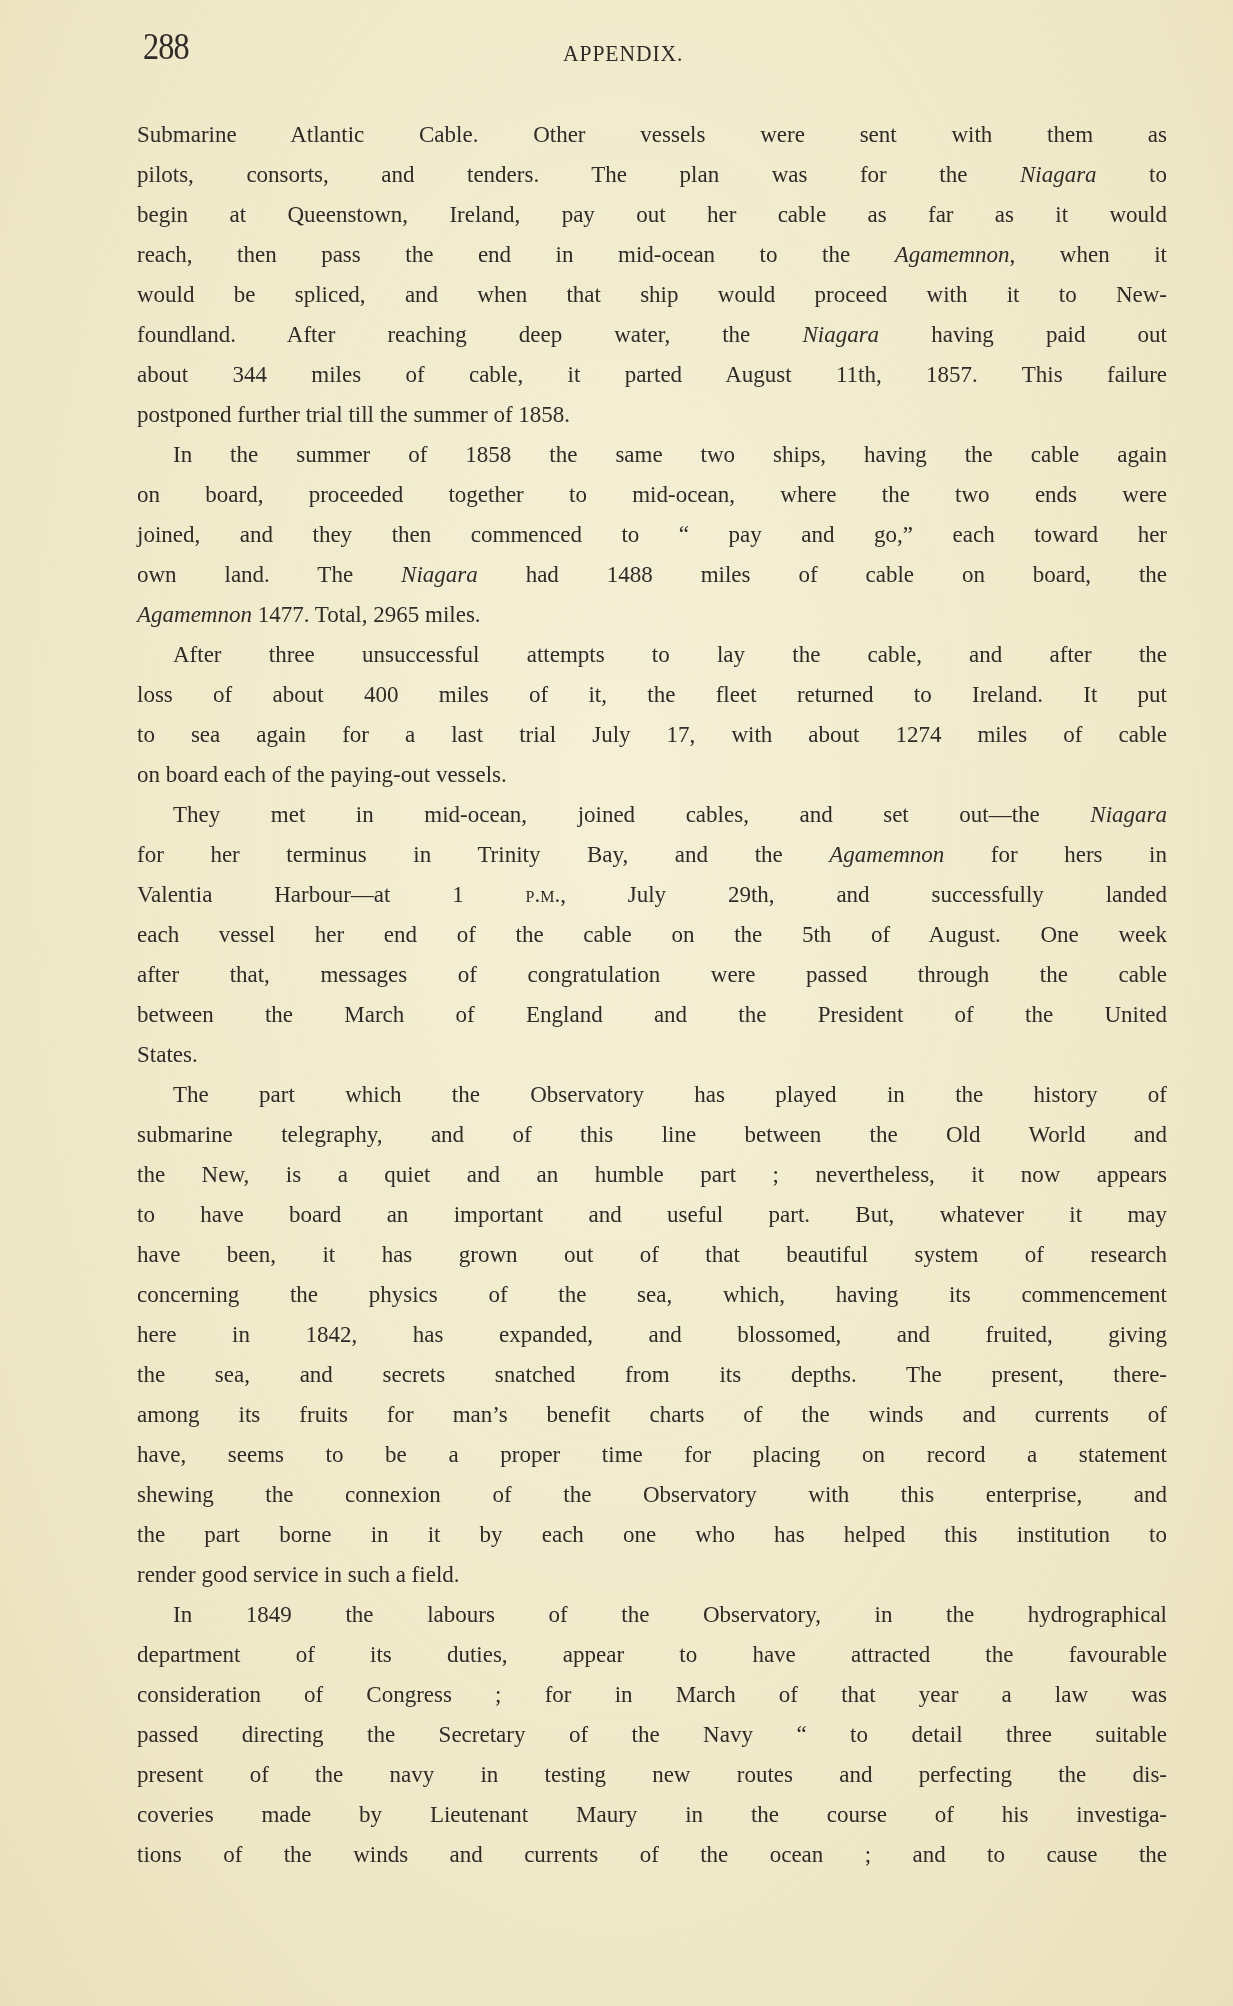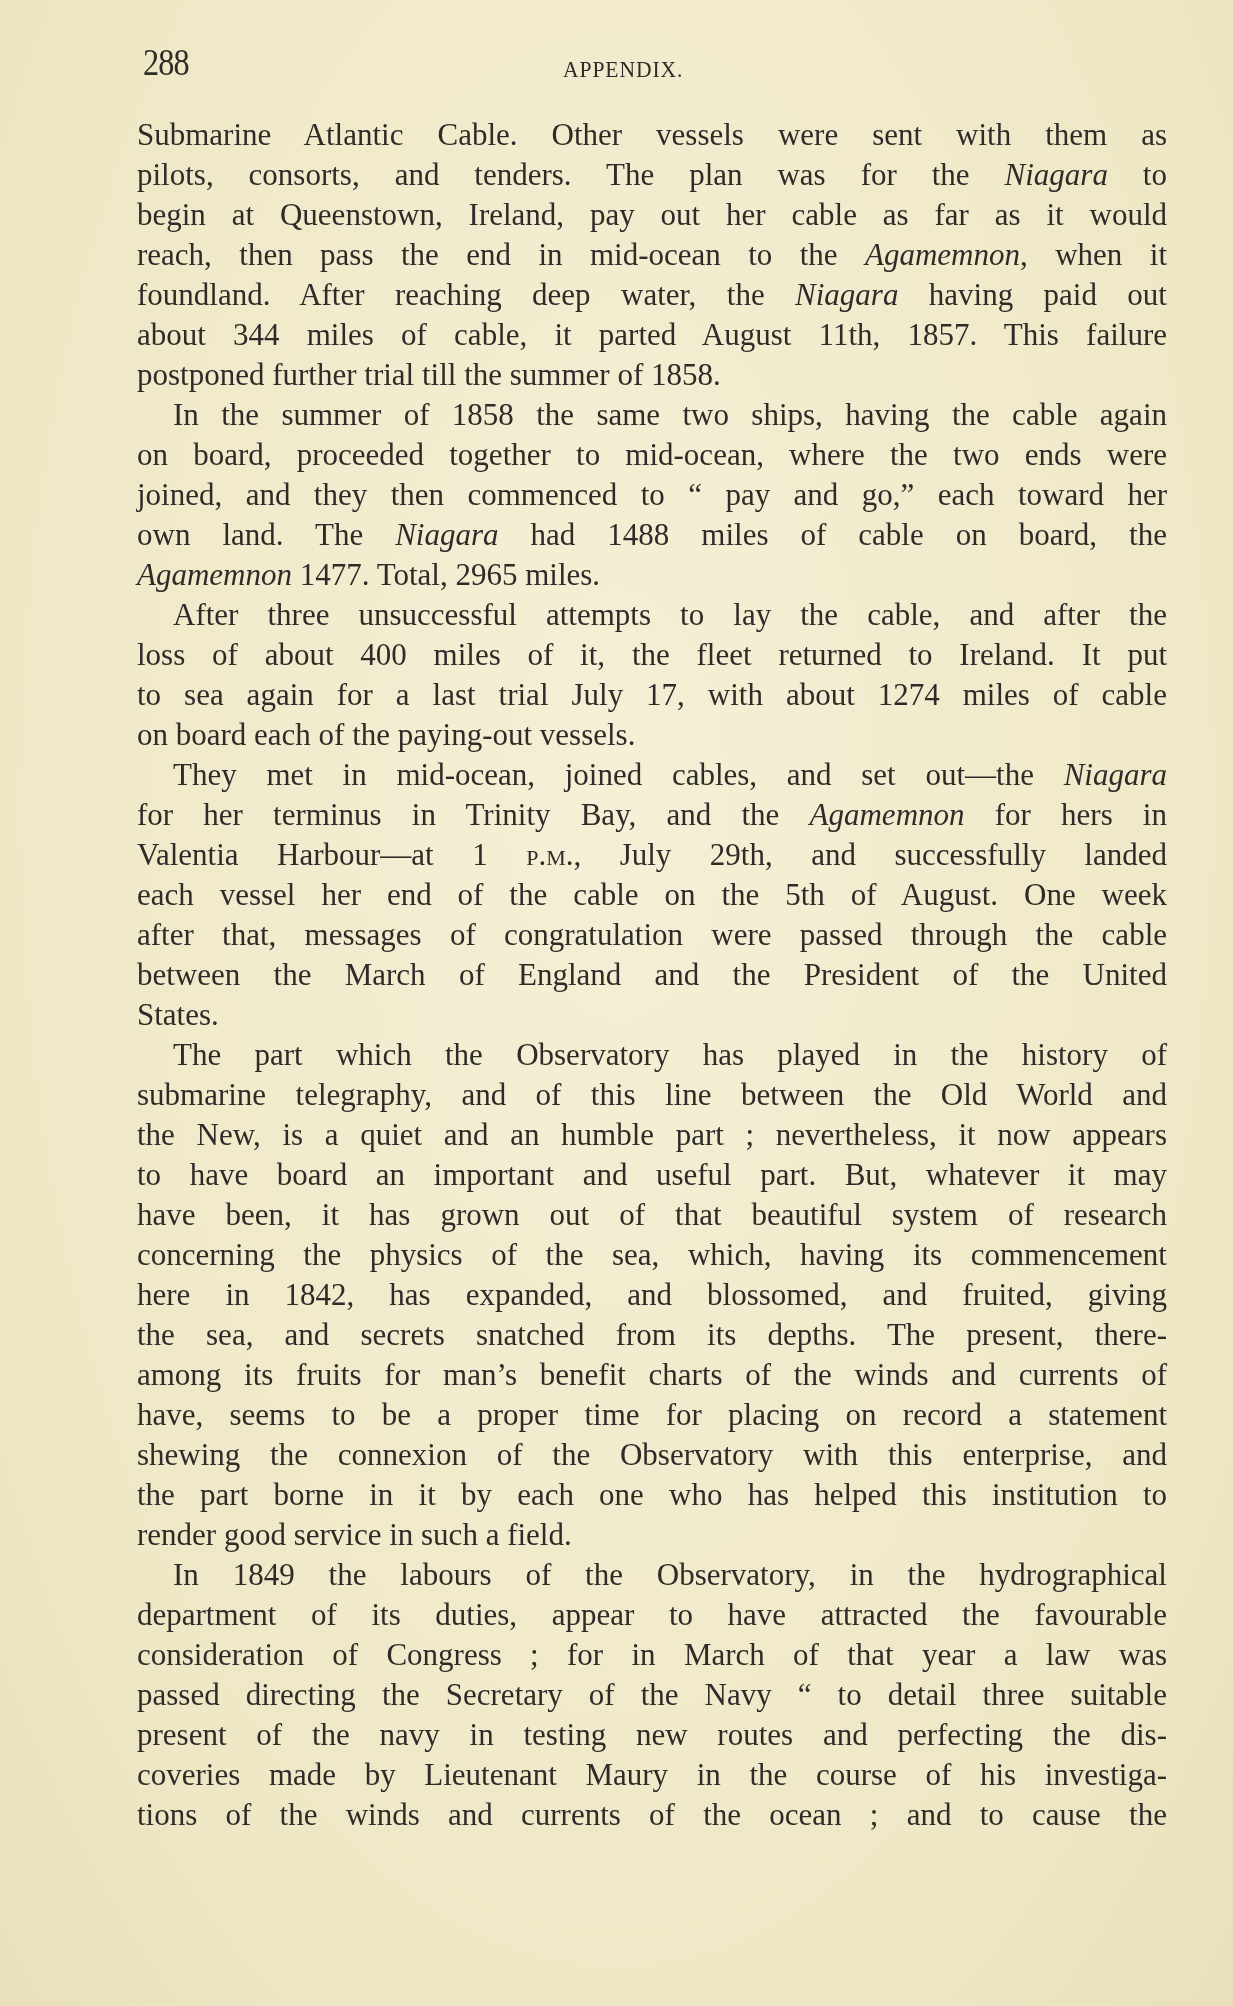--- a/index.html
+++ b/index.html
@@ -4,26 +4,26 @@
 <style>
   html, body { margin: 0; padding: 0; }
   body {
     width: 1233px; height: 2006px; overflow: hidden;
     background: #f2ecce;
     background-image: radial-gradient(ellipse at 50% 40%, #f5f0d6 0%, #efe8c7 70%, #e9e0bb 100%);
     font-family: "Liberation Serif", "DejaVu Serif", serif;
     color: #2f2b29;
   }
   .page { position: relative; width: 1233px; height: 2006px; }
-  .header { position: absolute; top: 40px; left: 143px; width: 1000px; height: 60px; }
+  .header { position: absolute; top: 24px; left: 143px; width: 1000px; height: 60px; }
   .page-number { position: absolute; left: 0; top: 0; font-size: 38px; letter-spacing: -1px; transform: scaleX(0.85); transform-origin: left top; }
   .running-head { position: absolute; left: 420px; top: 16px; font-size: 24px; letter-spacing: 1px; transform: scaleX(0.9); transform-origin: left top; }
   .body-text { position: absolute; left: 137px; top: 115px; width: 1030px; }
   .line {
-    height: 40px; line-height: 40px; font-size: 31px; white-space: nowrap;
+    height: 40px; line-height: 40px; font-size: 23px; white-space: nowrap;
     text-align: justify; text-align-last: justify;
   }
   .line.last { text-align-last: left; }
   .line.indent { padding-left: 36px; }
   i { font-style: italic; }
   .sc { font-variant: small-caps; }
 </style>
 </head>
 <body>
 
@@ -31,20 +31,21 @@
   <div class="header">
     <span class="page-number">288</span>
     <span class="running-head">APPENDIX.</span>
   </div>
   <div class="body-text" id="body-text">
       <div>
         <div class="line">Submarine Atlantic Cable.  Other vessels were sent with them as</div>
         <div class="line">pilots, consorts, and tenders.  The plan was for the <i>Niagara</i> to</div>
         <div class="line">begin at Queenstown, Ireland, pay out her cable as far as it would</div>
         <div class="line">reach, then pass the end in mid-ocean to the <i>Agamemnon</i>, when it</div>
+        <div class="line">would be spliced, and when that ship would proceed with it to New-</div>
         <div class="line">foundland.  After reaching deep water, the <i>Niagara</i> having paid out</div>
         <div class="line">about 344 miles of cable, it parted August 11th, 1857.  This failure</div>
         <div class="line last">postponed further trial till the summer of 1858.</div>
       </div>
       <div>
         <div class="line indent">In the summer of 1858 the same two ships, having the cable again</div>
         <div class="line">on board, proceeded together to mid-ocean, where the two ends were</div>
         <div class="line">joined, and they then commenced to “ pay and go,” each toward her</div>
         <div class="line">own land.  The <i>Niagara</i> had 1488 miles of cable on board, the</div>
         <div class="line last"><i>Agamemnon</i> 1477.  Total, 2965 miles.</div>

